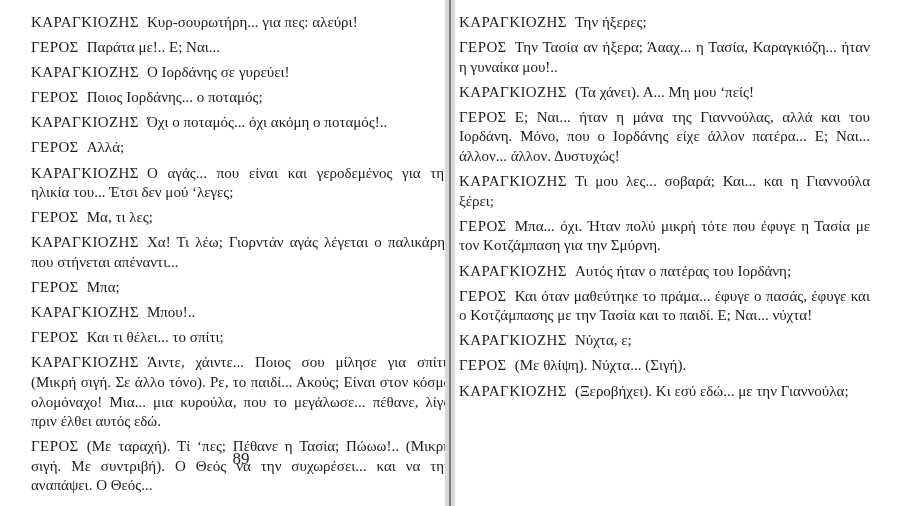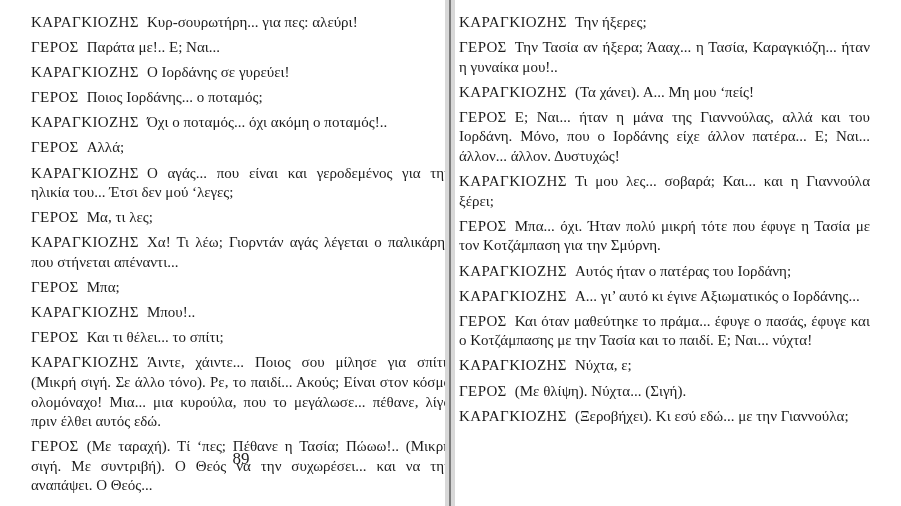--- a/index.html
+++ b/index.html
@@ -66,20 +66,19 @@
   </div>
 
   <div class="page page-right">
     <p class="para"><span class="speaker">ΚΑΡΑΓΚΙΟΖΗΣ</span><span>Την ήξερες;</span></p>
     <p class="para"><span class="speaker">ΓΕΡΟΣ</span><span>Την Τασία αν ήξερα; Άααχ... η Τασία, Καραγκιόζη... ήταν η γυναίκα μου!..</span></p>
     <p class="para"><span class="speaker">ΚΑΡΑΓΚΙΟΖΗΣ</span><span>(Τα χάνει). Α... Μη μου ‘πείς!</span></p>
     <p class="para"><span class="speaker">ΓΕΡΟΣ</span><span>Ε; Ναι... ήταν η μάνα της Γιαννούλας, αλλά και του Ιορδάνη. Μόνο, που ο Ιορδάνης είχε άλλον πατέρα... Ε; Ναι... άλλον... άλλον. Δυστυχώς!</span></p>
     <p class="para"><span class="speaker">ΚΑΡΑΓΚΙΟΖΗΣ</span><span>Τι μου λες... σοβαρά; Και... και η Γιαννούλα ξέρει;</span></p>
     <p class="para"><span class="speaker">ΓΕΡΟΣ</span><span>Μπα... όχι. Ήταν πολύ μικρή τότε που έφυγε η Τασία με τον Κοτζάμπαση για την Σμύρνη.</span></p>
     <p class="para"><span class="speaker">ΚΑΡΑΓΚΙΟΖΗΣ</span><span>Αυτός ήταν ο πατέρας του Ιορδάνη;</span></p>
-    <p class="para"><span class="speaker">ΚΑΡΑΓΚΙΟΖΗΣ</span><span>Α... γι’ αυτό κι έγινε Αξιωματικός ο Ιορδάνης...</span></p>
     <p class="para"><span class="speaker">ΓΕΡΟΣ</span><span>Και όταν μαθεύτηκε το πράμα... έφυγε ο πασάς, έφυγε και ο Κοτζάμπασης με την Τασία και το παιδί. Ε; Ναι... νύχτα!</span></p>
     <p class="para"><span class="speaker">ΚΑΡΑΓΚΙΟΖΗΣ</span><span>Νύχτα, ε;</span></p>
     <p class="para"><span class="speaker">ΓΕΡΟΣ</span><span>(Με θλίψη). Νύχτα... (Σιγή).</span></p>
     <p class="para"><span class="speaker">ΚΑΡΑΓΚΙΟΖΗΣ</span><span>(Ξεροβήχει). Κι εσύ εδώ... με την Γιαννούλα;</span></p>
   </div>
 
 </div>
 
 </body></html>

